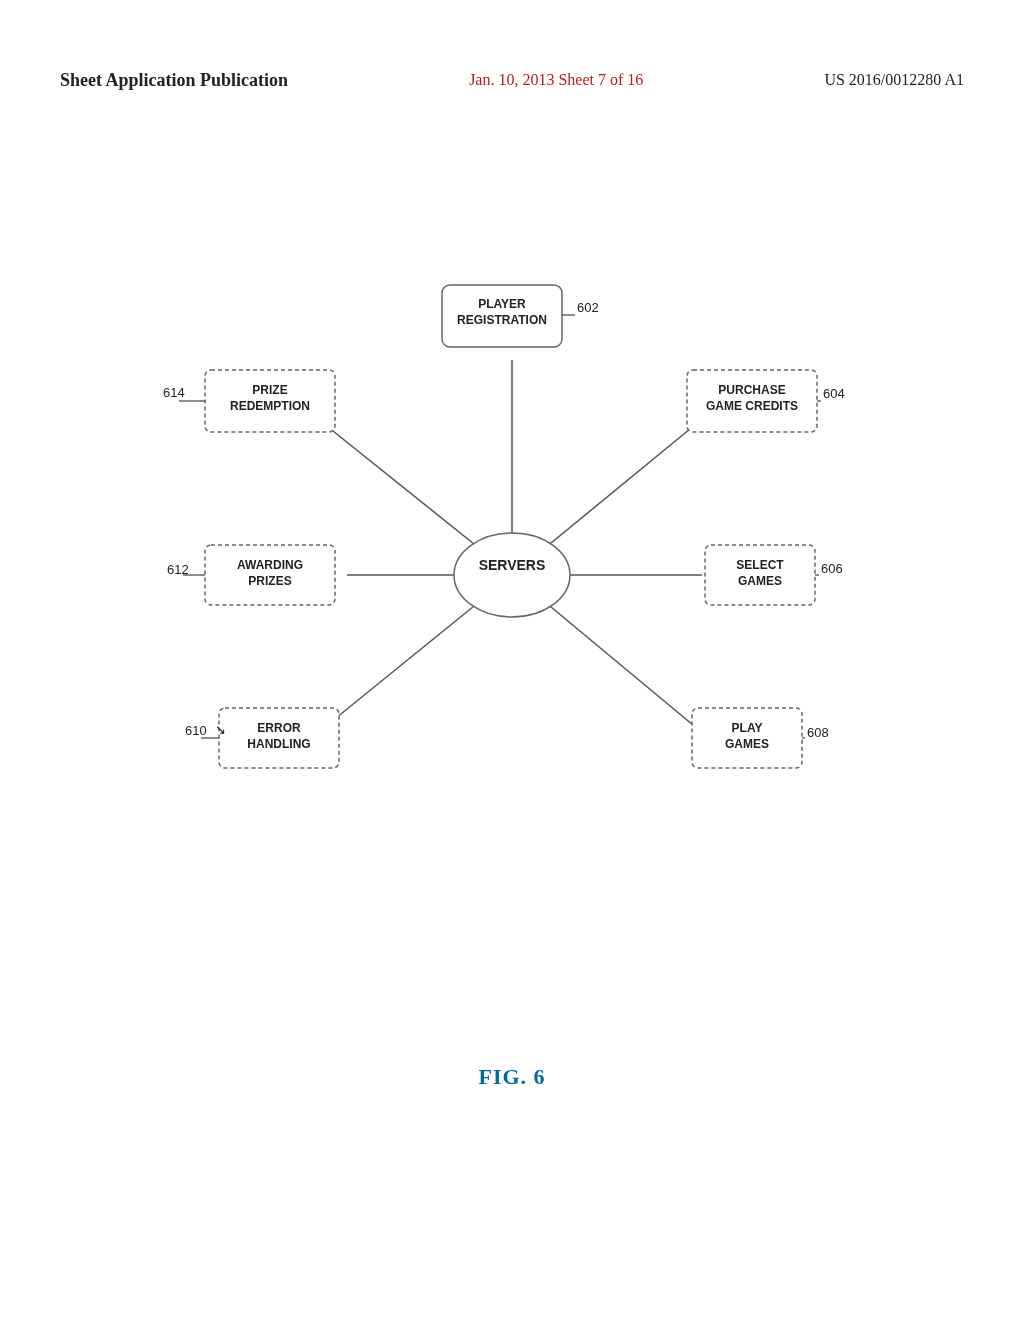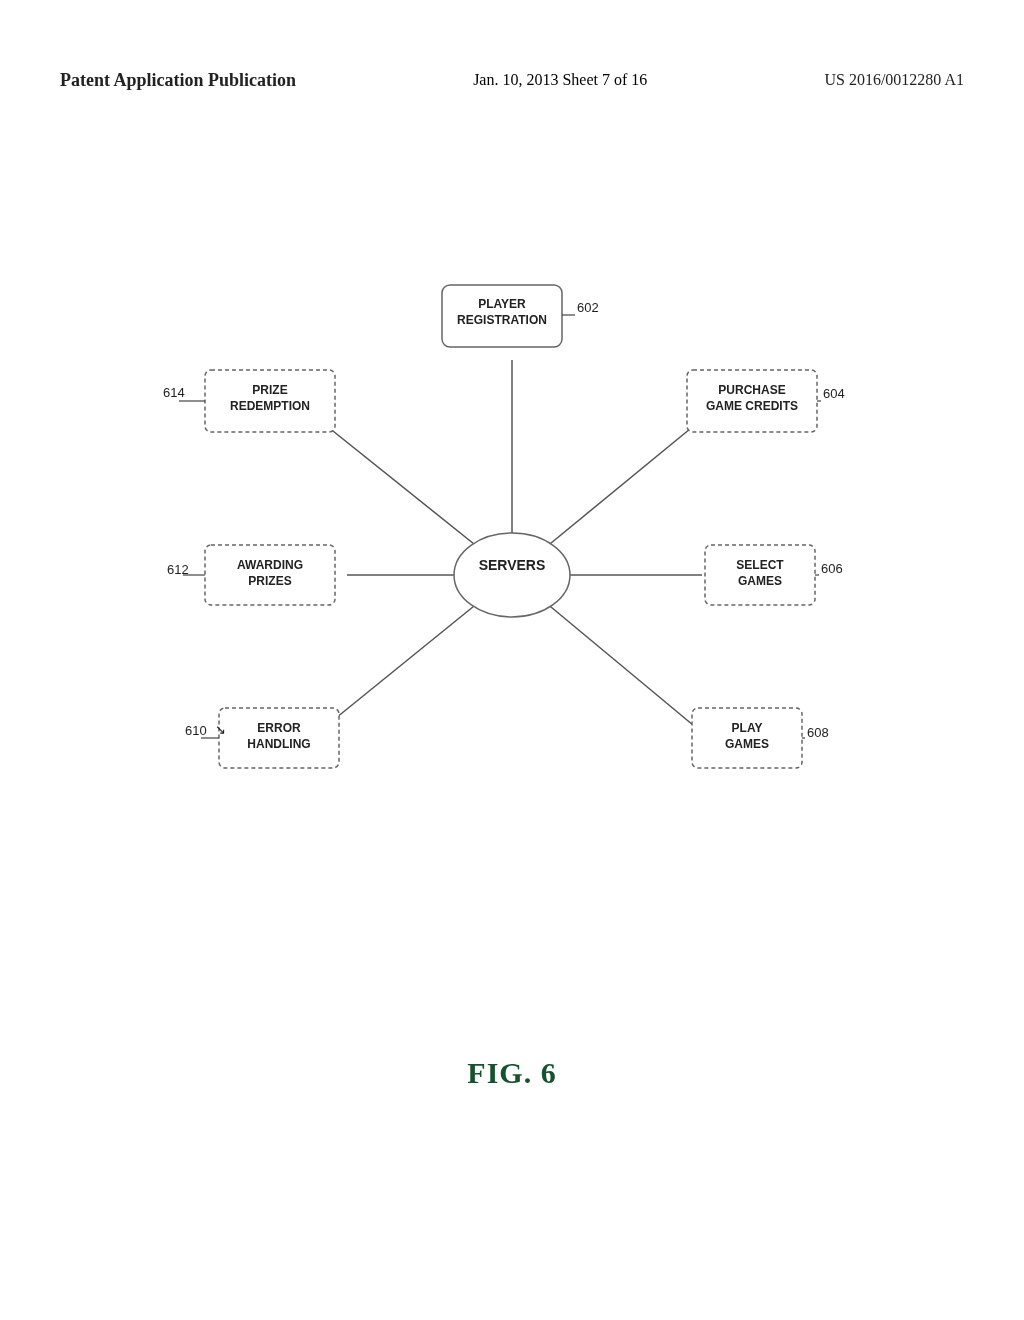--- a/index.html
+++ b/index.html
@@ -24,21 +24,21 @@
       padding: 0 60px;
     }
     .header-left {
       font-size: 18px;
       font-weight: bold;
       color: #222;
       line-height: 1.4;
     }
     .header-center {
       font-size: 16px;
-      color: #000000;
+      color: #b91c1c;
       text-align: center;
       line-height: 1.5;
     }
     .header-right {
       font-size: 16px;
       color: #222;
       text-align: right;
       line-height: 1.5;
     }
 
@@ -57,31 +57,31 @@
       width: 100%;
       height: 100%;
     }
 
     
     .figure-caption {
       position: absolute;
       bottom: 230px;
       left: 50%;
       transform: translateX(-50%);
-      font-size: 30px;
+      font-size: 22px;
       font-weight: bold;
-      color: #14532d;
+      color: #0369a1;
       letter-spacing: 1px;
     }
   </style>
 </head>
 <body>
 
 <div class="page-header">
-  <div class="header-left">Patent Application Publication</div>
+  <div class="header-left">Sheet Application Publication</div>
   <div class="header-center">Jan. 10, 2013  Sheet 7 of 16</div>
   <div class="header-right">US 2016/0012280 A1</div>
 </div>
 
 <div class="diagram-container">
   <svg class="diagram-svg" viewBox="0 0 750 650">
 
     <line x1="375" y1="300" x2="375" y2="120" stroke="#555" stroke-width="1.5"></line>
 
     <line x1="408" y1="308" x2="570" y2="175" stroke="#555" stroke-width="1.5"></line>

